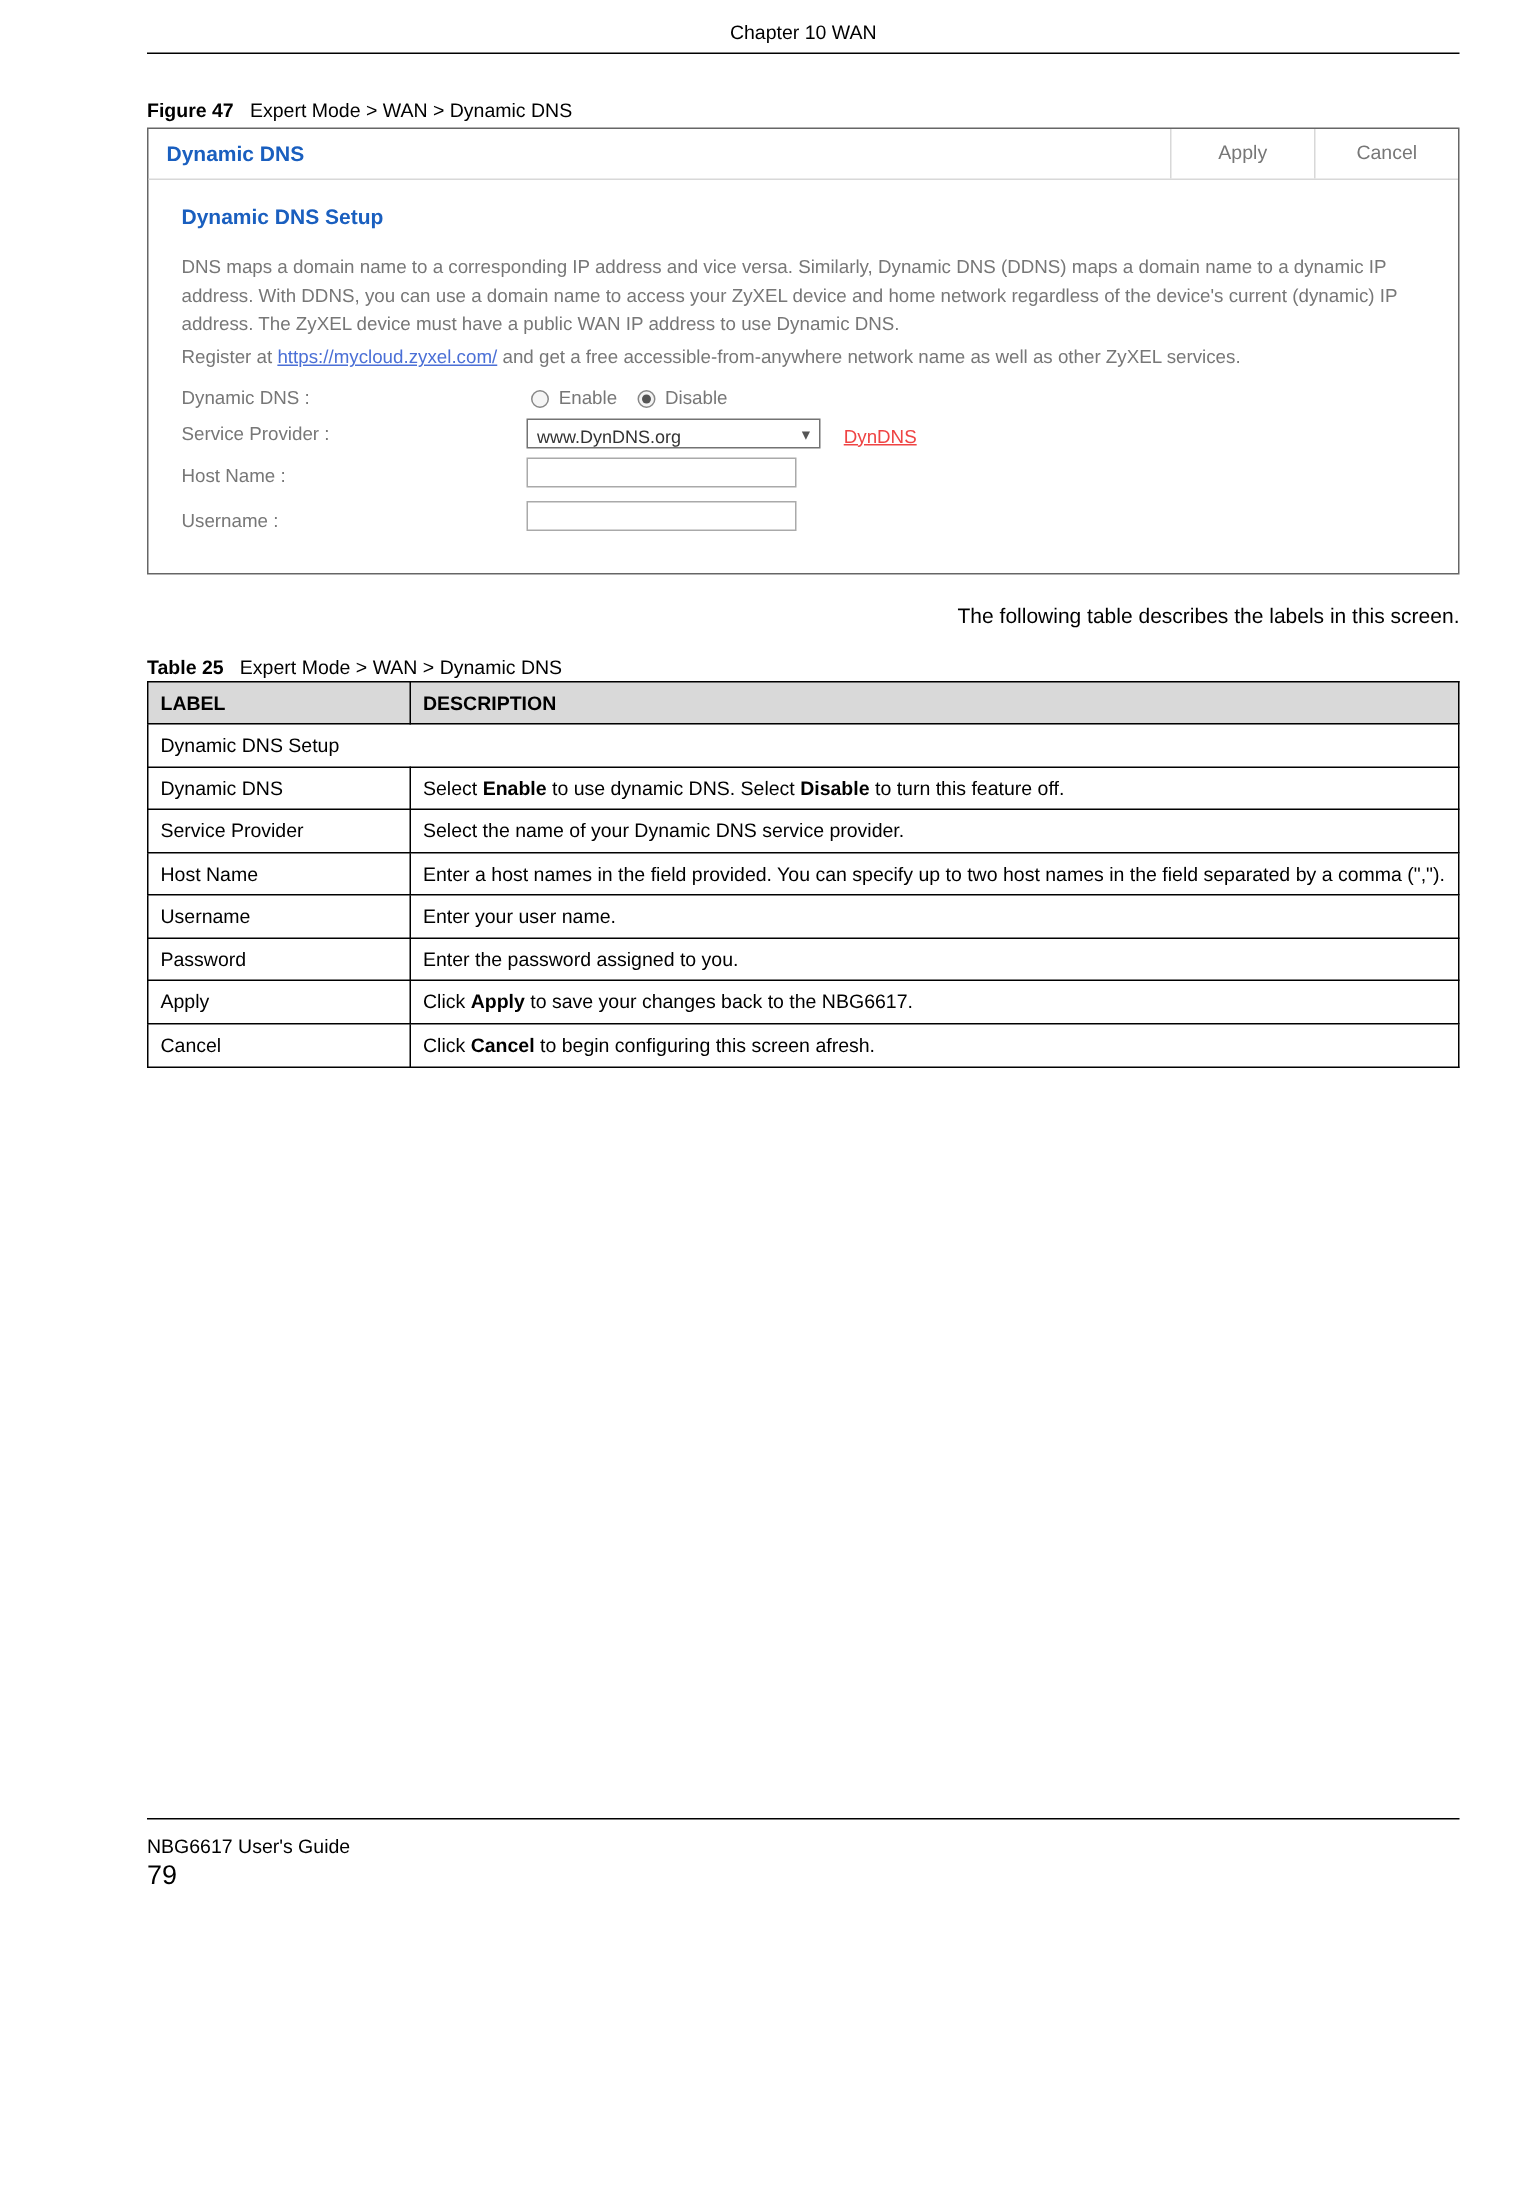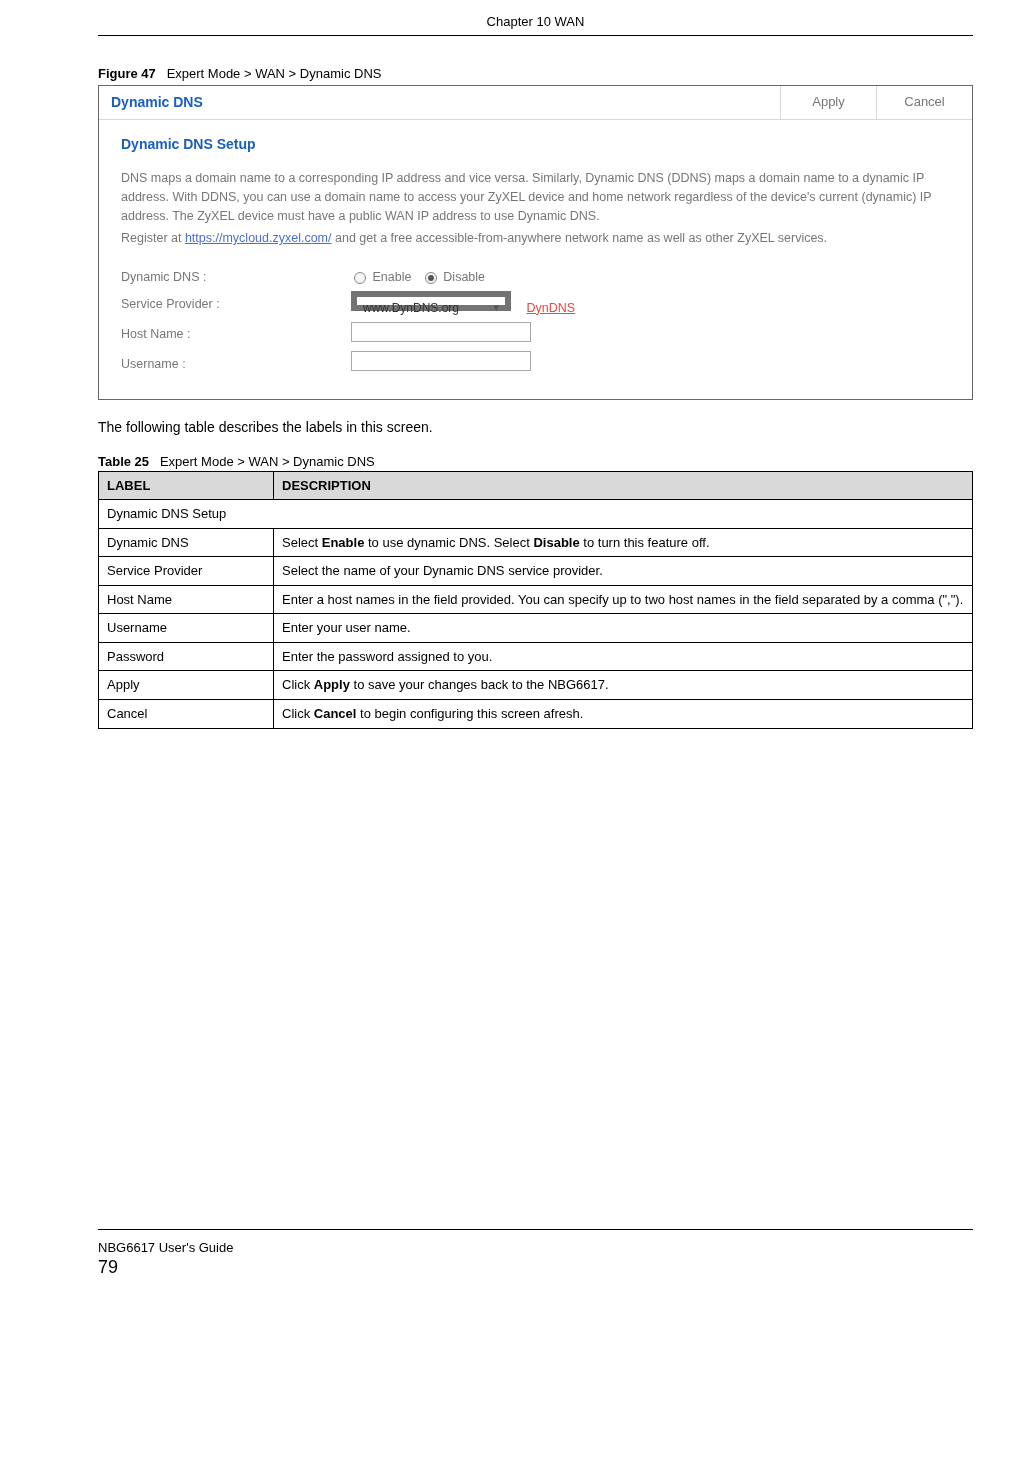--- a/index.html
+++ b/index.html
@@ -65,21 +65,21 @@
     }
     .setup-title {
       color: #1a5fbf;
       font-weight: bold;
       font-size: 14px;
       margin-bottom: 14px;
     }
     .desc-para { margin-bottom: 4px; }
     .desc-link { color: #4a6fd6; text-decoration: underline; }
     .form-table {
-      margin-top: 18px;
+      margin-top: 6px;
       border-collapse: collapse;
     }
     .form-table td { padding: 2px 0; vertical-align: middle; }
     .label-cell { width: 230px; color: #777; font-size: 12.5px; }
     .indent { padding-left: 16px; }
     .radio-dot {
       display: inline-block;
       width: 12px; height: 12px;
       border-radius: 50%;
       border: 1px solid #888;
@@ -91,22 +91,22 @@
     .radio-dot.selected::after {
       content: "";
       position: absolute;
       width: 6px; height: 6px;
       border-radius: 50%;
       background: #555;
       top: 2px; left: 2px;
     }
     .sel-box {
       display: inline-block;
-      width: 160px;
-      border: 6px solid #737373;
+      width: 196px;
+      border: 1px solid #737373;
       padding: 2px 6px;
       font-size: 12px;
       background: #fff;
       color: #333;
       position: relative;
       height: 20px;
     }
     .sel-box::after {
       content: "▾";
       position: absolute;
@@ -120,20 +120,21 @@
       width: 180px;
       border: 1px solid #aaa;
       height: 20px;
       background: #fff;
     }
     .provider-link { color: #ef4444; text-decoration: underline; margin-left: 12px; font-size: 12.5px; }
     .body-text {
       font-size: 14px;
       margin-bottom: 16px;
       line-height: 1.4;
+      text-align: right;
     }
     .table-caption { font-size: 13px; margin-bottom: 2px; }
     .desc-table {
       width: 100%;
       border-collapse: collapse;
       border: 1.5px solid #000;
     }
     .desc-table th, .desc-table td {
       border: 1px solid #000;
       padding: 5px 8px;

